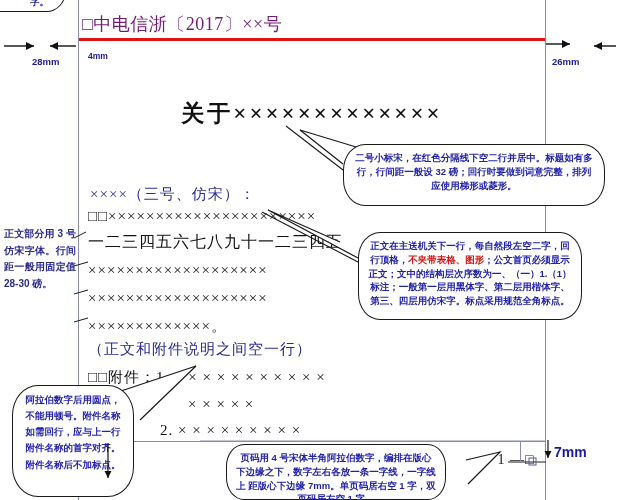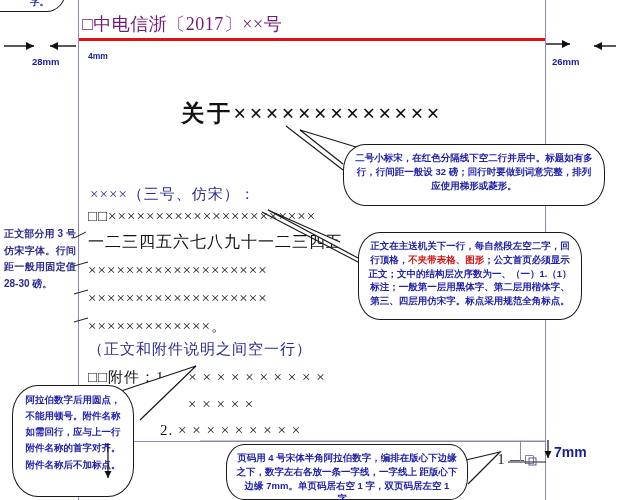--- a/index.html
+++ b/index.html
@@ -136,21 +136,21 @@
   }
   #callout-body {
     left: 358px; top: 232px; width: 224px; height: 88px;
   }
   #callout-attach {
     left: 12px; top: 385px; width: 122px; height: 112px;
     border-radius: 26px / 30px;
     line-height: 1.7;
   }
   #callout-pagenum {
-    left: 226px; top: 444px; width: 242px; height: 56px;
+    left: 226px; top: 444px; width: 220px; height: 56px;
     border-radius: 18px / 22px;
   }
   #callout-topleft {
     left: -52px; top: -30px; width: 118px; height: 42px;
     border-radius: 24px / 26px;
     padding-top: 24px;
     text-align: right;
     padding-right: 16px;
   }
 

